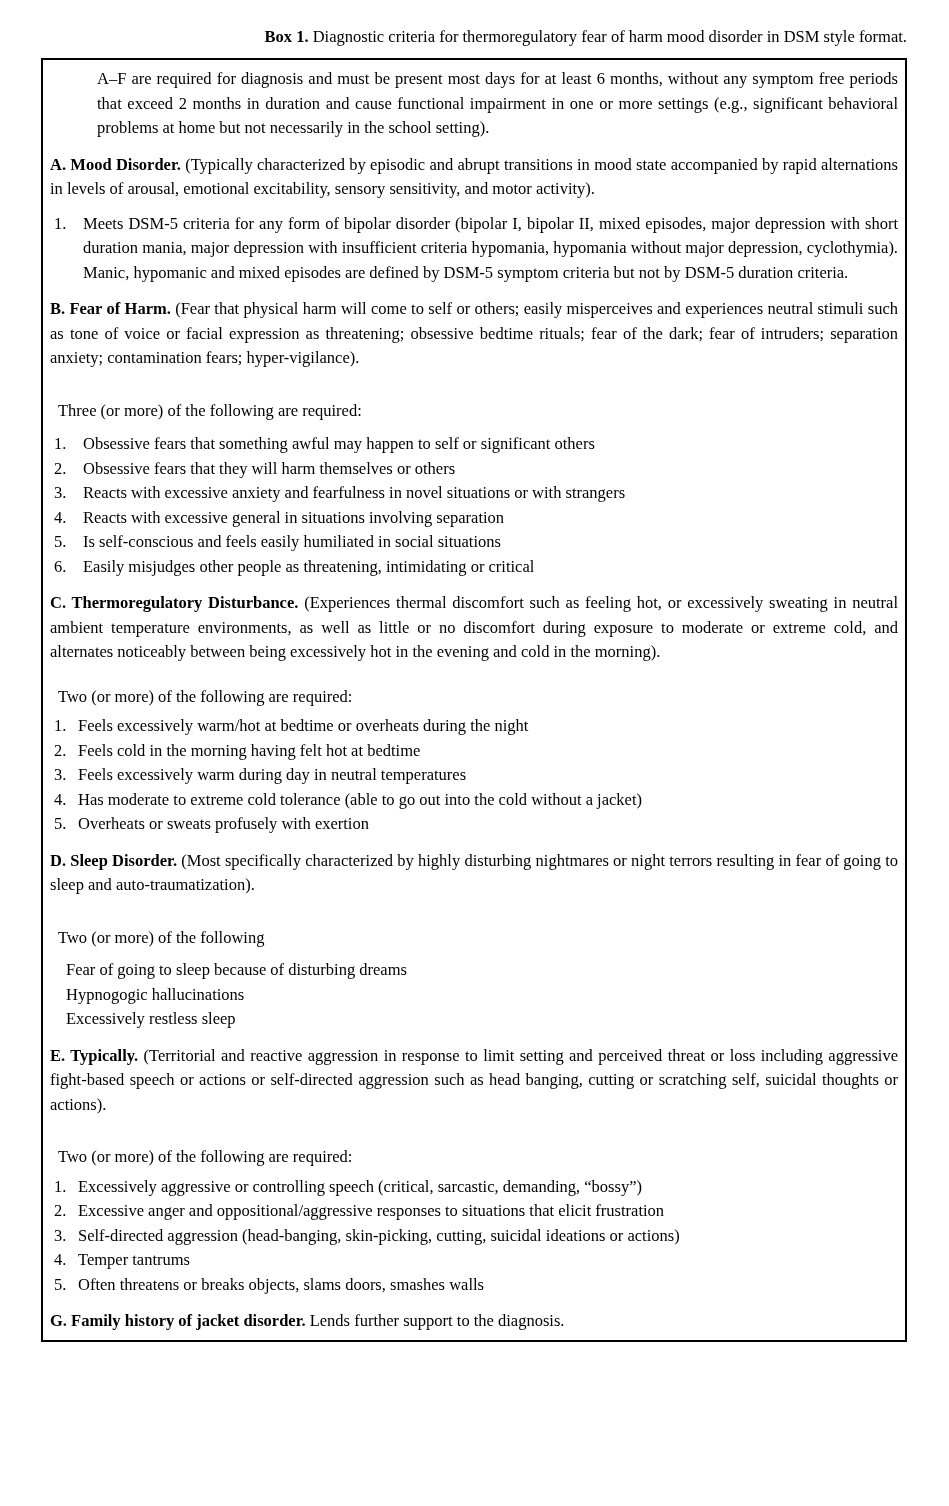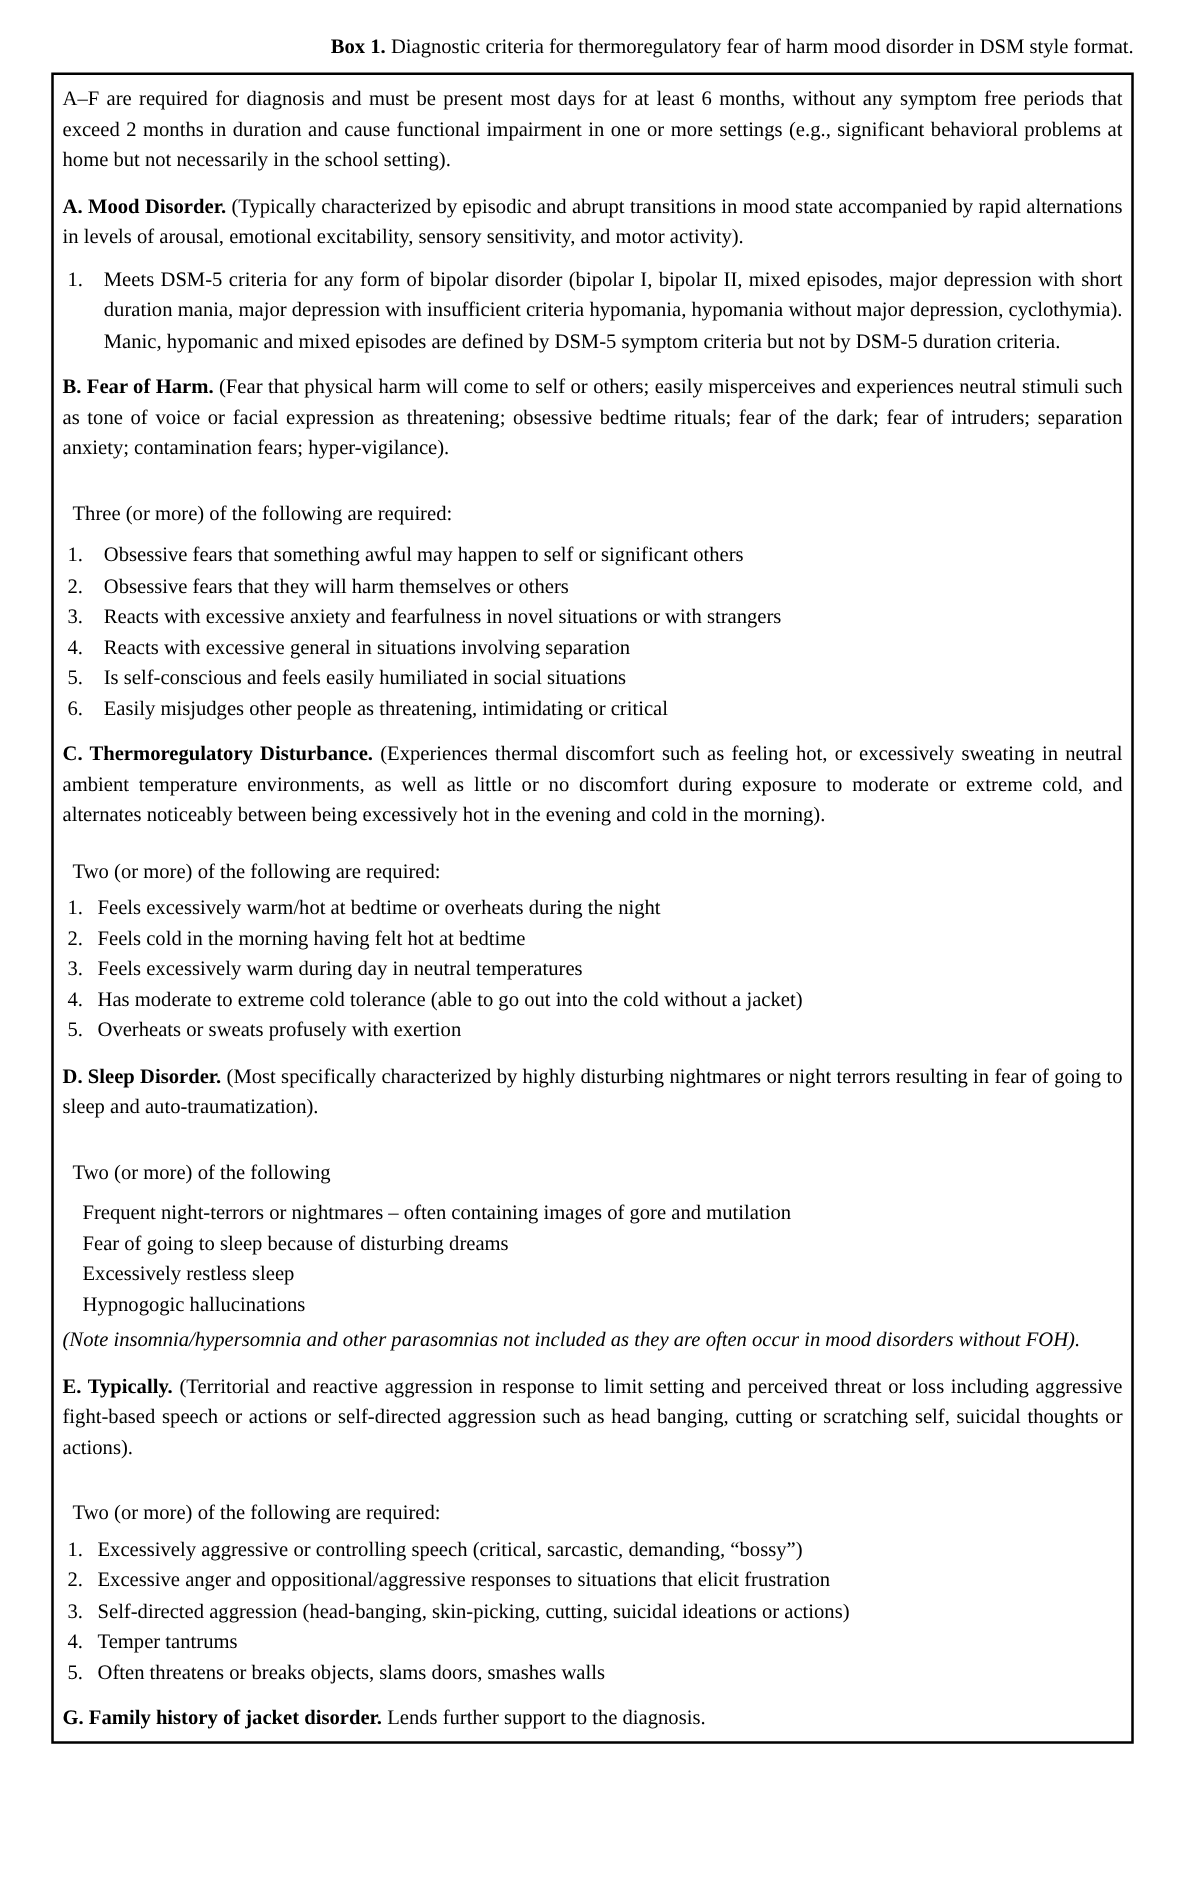--- a/index.html
+++ b/index.html
@@ -26,21 +26,21 @@
 
   .box {
     border: 2px solid #000000;
     padding: 3px 7px 6px 7px;
   }
 
   .para {
     margin: 12px 0 0 0;
     text-align: justify;
   }
-  .para.first { margin-top: 4px; }
+  .para.first { margin-top: 4px; margin-left: 47px; }
   .para b { font-weight: bold; }
 
   .req {
     margin: 28px 0 0 0;
     padding-left: 8px;
     text-align: left;
   }
   .req.extra { margin-top: 20px; }
 
   .list { margin: 9px 0 0 0; }
@@ -144,27 +144,25 @@
         <span class="num narrow">5.</span>
         <span class="itxt">Overheats or sweats profusely with exertion</span>
       </div>
     </div>
 
     <p class="para"><b>D. Sleep Disorder.</b> <span>(Most specifically characterized by highly disturbing nightmares or night terrors resulting in fear of going to sleep and auto-traumatization).</span></p>
 
     <p class="req">Two (or more) of the following</p>
 
     <div class="plain-list">
-      <div class="plain-item">Frequent night-terrors or nightmares – often containing images of gore and mutilation</div>
       <div class="plain-item">Fear of going to sleep because of disturbing dreams</div>
+      <div class="plain-item">Hypnogogic hallucinations</div>
       <div class="plain-item">Excessively restless sleep</div>
-      <div class="plain-item">Hypnogogic hallucinations</div>
     </div>
 
-    <p class="note">(Note insomnia/hypersomnia and other parasomnias not included as they are often occur in mood disorders without FOH).</p>
 
     <p class="para"><b>E. Typically.</b> <span>(Territorial and reactive aggression in response to limit setting and perceived threat or loss including aggressive fight-based speech or actions or self-directed aggression such as head banging, cutting or scratching self, suicidal thoughts or actions).</span></p>
 
     <p class="req">Two (or more) of the following are required:</p>
 
     <div class="list tight">
       <div class="item">
         <span class="num narrow">1.</span>
         <span class="itxt">Excessively aggressive or controlling speech (critical, sarcastic, demanding, “bossy”)</span>
       </div>

